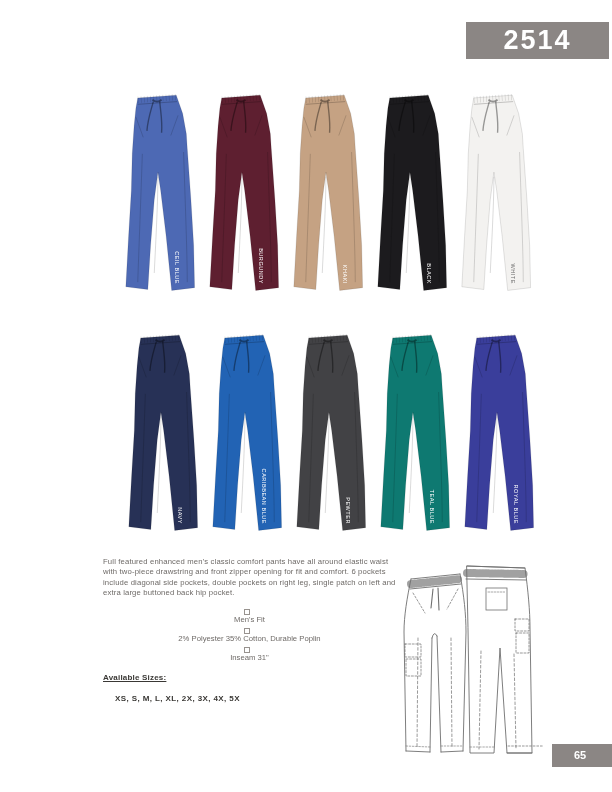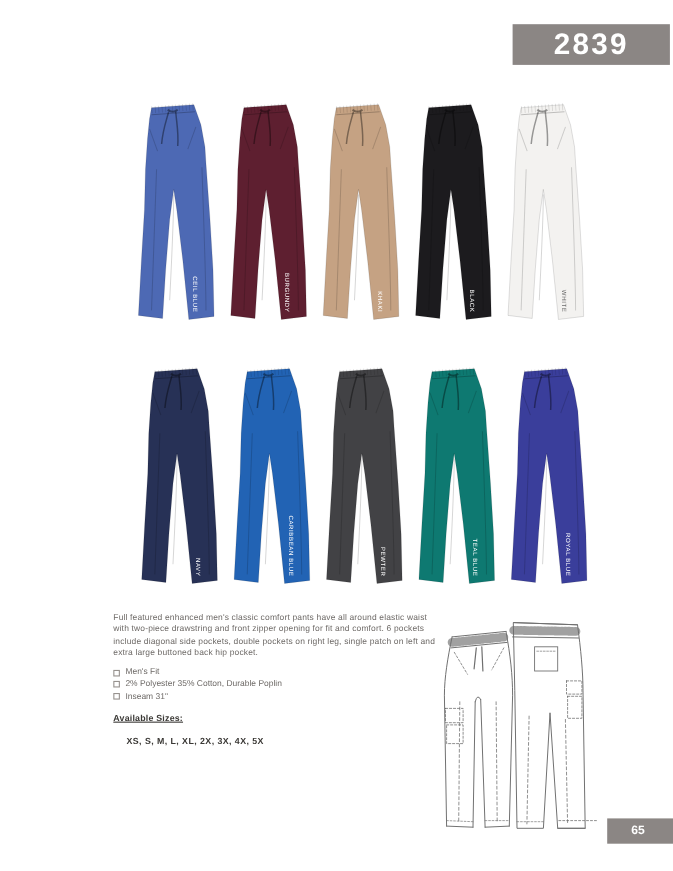--- a/index.html
+++ b/index.html
@@ -22,21 +22,21 @@
   .row2{left:116px;top:320px;}
   .pant{width:88px;height:232px;margin-right:-4px;position:relative;}
   .pant svg{width:100%;height:100%;display:block;}
   .pant svg text{
     font-family:"Liberation Sans",sans-serif;font-size:6px;letter-spacing:0.6px;
   }
   
   .info{position:absolute;left:103px;top:557px;width:293px;color:#6e6a67;}
   .desc{margin:0 0 8px 0;font-size:7.7px;line-height:10.3px;letter-spacing:0.15px;}
   .specs{margin:0 0 10px 0;padding:0;list-style:none;font-size:7.7px;line-height:10.2px;}
-  .specs li{display:flex;align-items:flex-start;margin:0 0 0.6px 0;}
+  .specs li{display:flex;align-items:center;margin:0 0 0.6px 0;flex-direction:column;}
   .sq{flex:0 0 auto;width:4px;height:4px;border:1px solid #97928e;margin:2.5px 5px 0 0;}
   .sizes-head{margin:6px 0 2px 0;font-size:8px;font-weight:bold;color:#3a3835;letter-spacing:0.2px;text-decoration:underline;}
   .sizes{margin:12px;font-size:8px;font-weight:bold;color:#3a3835;letter-spacing:0.4px;}
   
   .sketch{position:absolute;left:396px;top:556px;width:152px;height:208px;}
   .sketch svg{width:100%;height:100%;display:block;}
   
   .page-badge{
     position:absolute;left:552px;right:0;top:744px;height:23px;
     display:flex;align-items:center;justify-content:center;padding-right:16px;
@@ -44,21 +44,21 @@
     padding-left:12px;
   }
   .page-badge span{font-size:11px;font-weight:bold;line-height:1;}
 </style>
 </head>
 <body>
 
 <div class="page">
 
   <div class="style-badge" style="background: rgb(139, 134, 132); color: rgb(255, 255, 255);">
-    <span>2839</span>
+    <span>2514</span>
   </div>
 
   <div class="row row1">
       <div class="pant">
         <svg viewBox="0 0 96 232">
   <path d="M27,9 L69,6 L76,26 L80,48 L81,64 L85,120 L88,170 L89,216 L64,219
            L58,160 L52,110 L49,90 L45,120 L41,170 L38,218 L14,215 L17,160
            L20,110 L21,70 L23,40 L25,20 Z" fill="#4d69b4" stroke="rgba(0,0,0,0.15)" stroke-width="0.8"></path>
   <path d="M27,16 L70,13" stroke="rgba(0,0,0,0.22)" stroke-width="1" fill="none"></path>
   <line x1="27" y1="11" x2="70" y2="8" stroke="rgba(0,0,0,0.13)" stroke-width="7" stroke-dasharray="0.8 2.6"></line>

